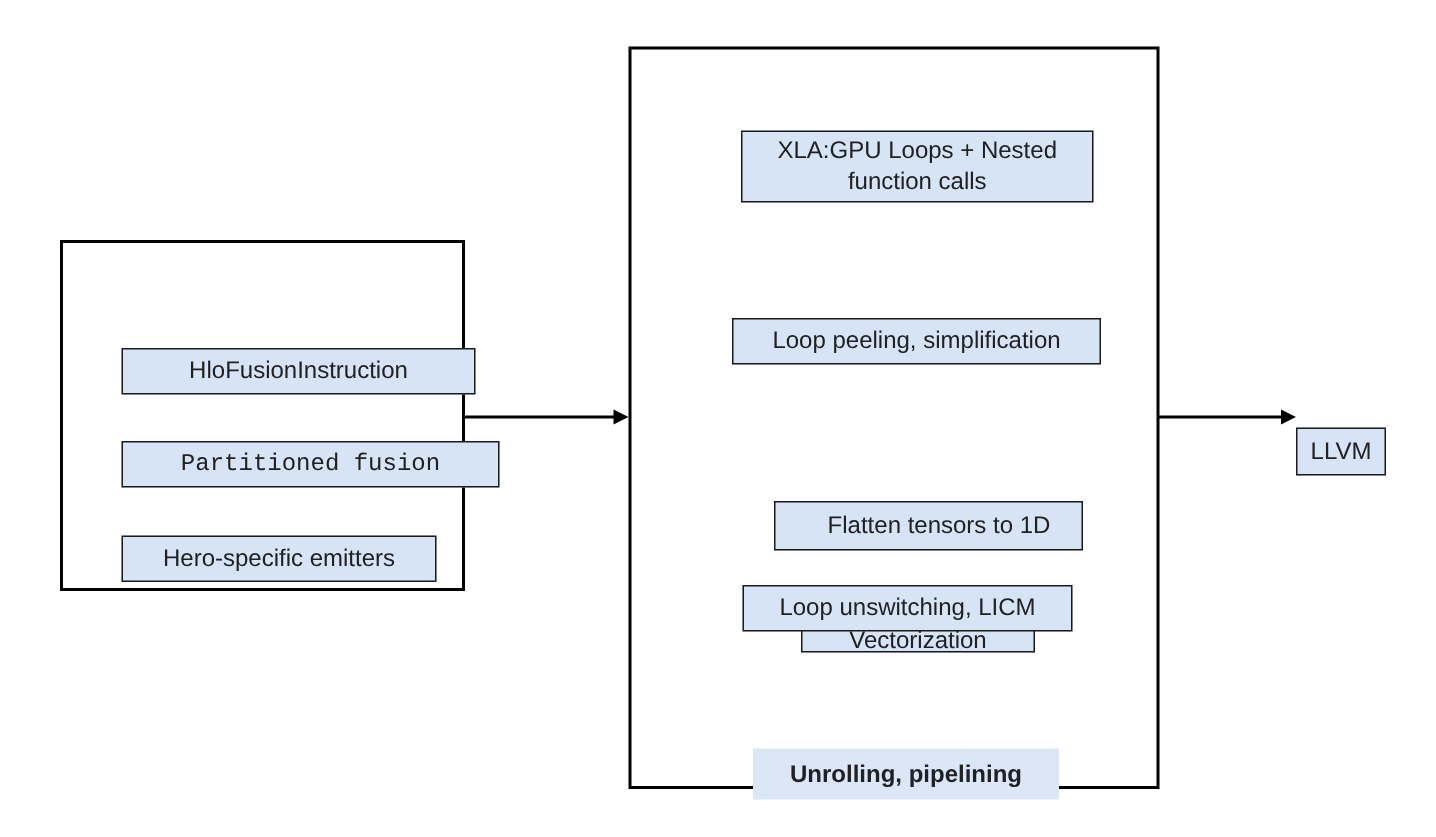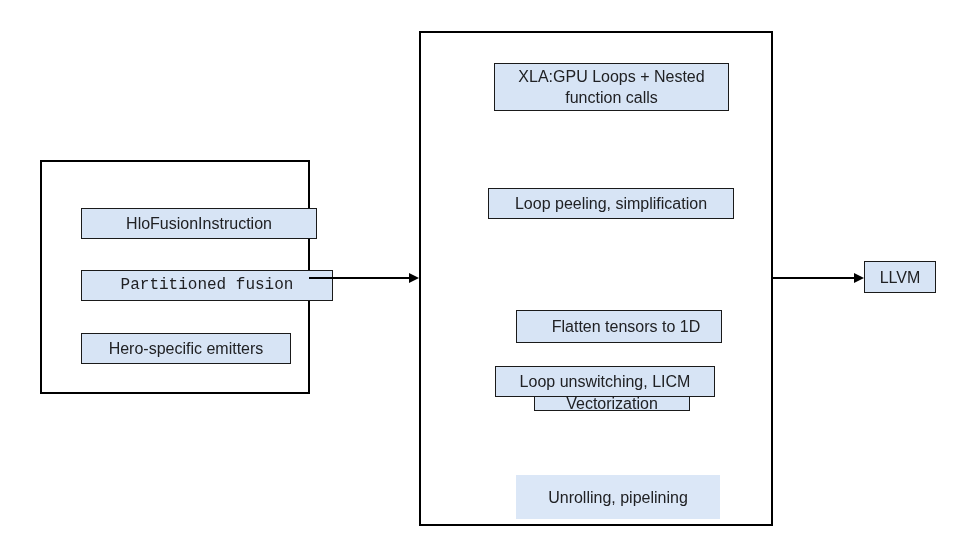--- a/index.html
+++ b/index.html
@@ -27,40 +27,41 @@
     background: #d7e4f5;
     border: 1px solid #1a1a1a;
     display: flex;
     align-items: center;
     justify-content: center;
     text-align: center;
     font-size: 16px;
     line-height: 21px;
     color: #202124;
     padding: 2px 6px;
+    margin-top: 24px;
   }
   .node.borderless {
     border: none;
     background: #dbe7f7;
   }
   
   .n-l0 { left: 39px;  top: 46px;  width: 236px; height: 31px; }
   .n-l1 { left: 39px;  top: 108px; width: 252px; height: 31px; font-family: Liberation Mono, monospace; }
   .n-l2 { left: 39px;  top: 171px; width: 210px; height: 31px; }
   
   .n-m0 { left: 73px;  top: 30px;  width: 235px; height: 48px; }
   .n-m1 { left: 103px; top: 102px; width: 174px; height: 30px; }
   .n-m2 { left: 67px;  top: 155px; width: 246px; height: 31px; }
   .n-m3 { left: 87px;  top: 207px; width: 217px; height: 50px; }
   .n-m4 { left: 95px;  top: 277px; width: 206px; height: 33px; padding-left: 20px; }
   .n-m5 { left: 74px;  top: 333px; width: 220px; height: 31px; }
   .n-m6 { left: 113px; top: 363px; width: 156px; height: 15px; }
-  .n-m7 { left: 95px;  top: 442px; width: 204px; height: 44px; }
+  .n-m7 { left: 81px;  top: 442px; width: 204px; height: 34px; font-weight: bold; }
   
-  .n-llvm { left: 864px; top: 261px; width: 72px; height: 32px; }
+  .n-llvm { left: 864px; top: 261px; width: 60px; height: 32px; }
   
   .arrow { position: absolute; height: 11px; }
   .arrow .shaft {
     position: absolute;
     left: 0; top: 5px;
     height: 1.6px;
     background: #000000;
   }
   .arrow .head {
     position: absolute;

